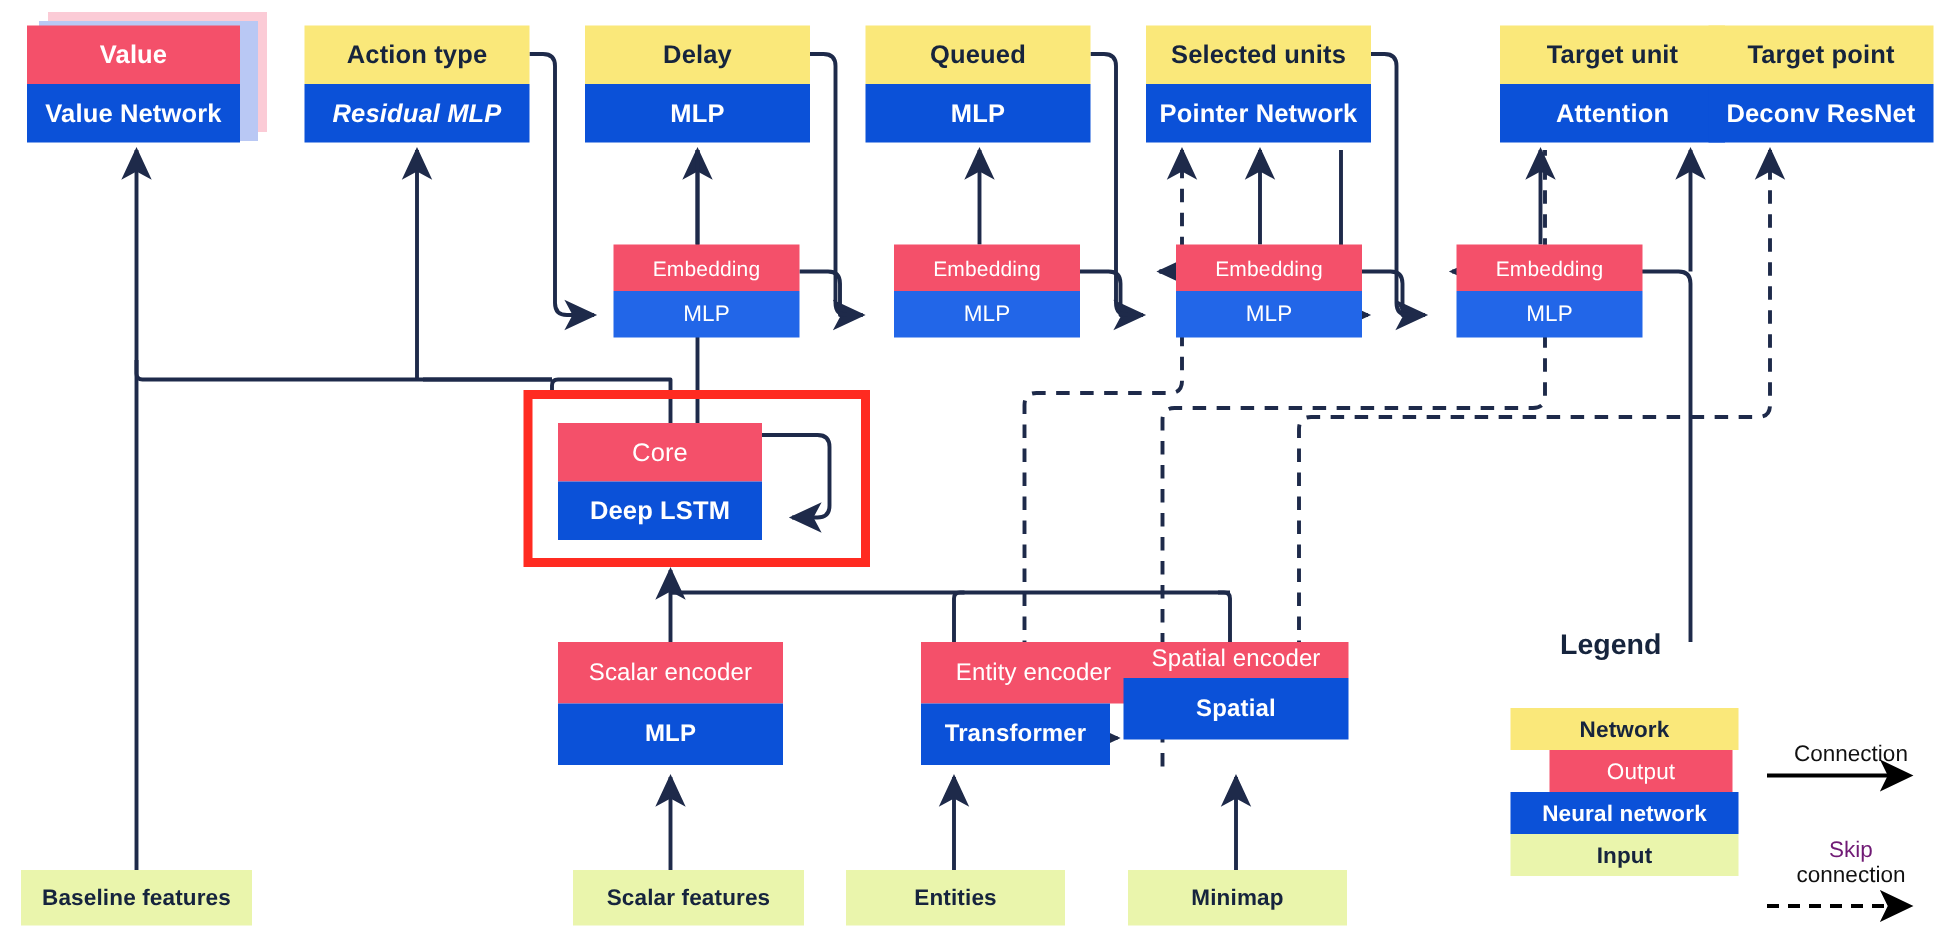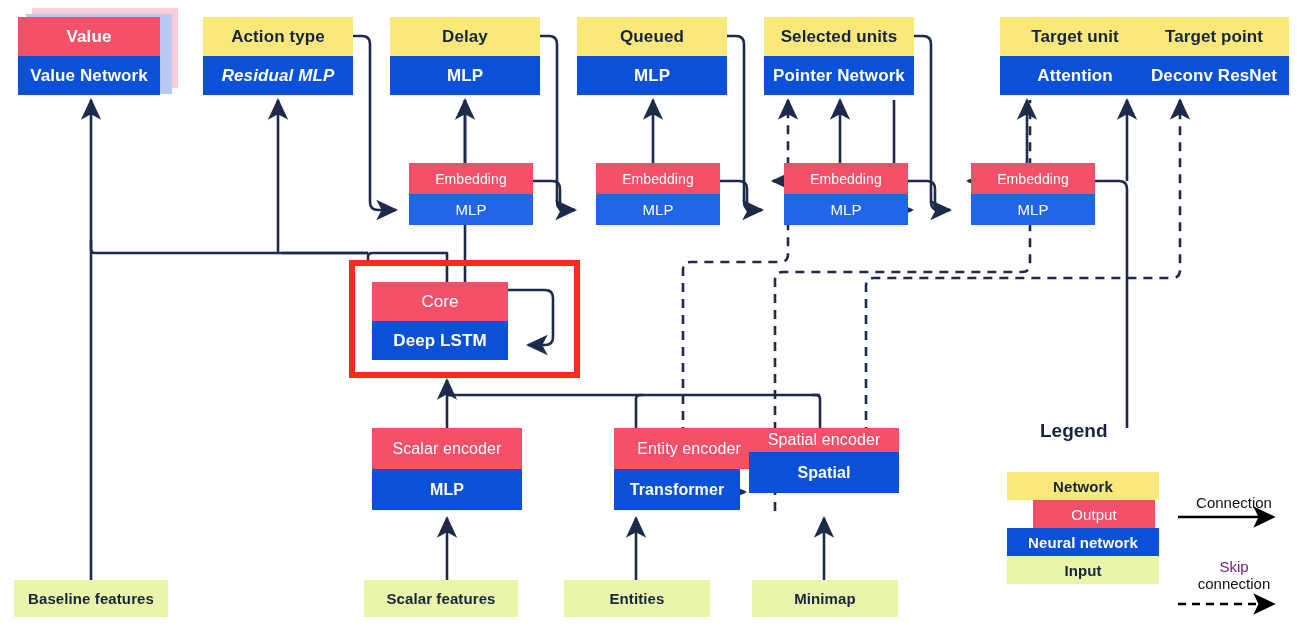--- a/index.html
+++ b/index.html
@@ -166,21 +166,21 @@
   <div class="node" style="left:581px;top:428px;width:150px;height:82px;margin-left:33px;">
     <div class="cell c-output" style="width:150px;height:41px;font-size:16px;font-weight:400;">Entity encoder</div>
     <div class="cell c-nn" style="width:126px;height:41px;font-size:16px;">Transformer</div>
   </div>
   <div class="node" style="left:749px;top:428px;width:150px;height:82px;">
     <div class="cell c-output" style="width:150px;height:24px;font-size:16px;font-weight:400;">Spatial encoder</div>
     <div class="cell c-nn" style="width:150px;height:41px;font-size:16px;">Spatial</div>
   </div>
 
   <div class="cell c-input node" style="left:14px;top:580px;width:154px;height:37px;font-size:15px;">Baseline features</div>
-  <div class="cell c-input node" style="left:364px;top:580px;width:154px;height:37px;font-size:15px;">Scalar features</div>
+  <div class="cell c-input node" style="left:382px;top:580px;width:154px;height:37px;font-size:15px;">Scalar features</div>
   <div class="cell c-input node" style="left:564px;top:580px;width:146px;height:37px;font-size:15px;">Entities</div>
   <div class="cell c-input node" style="left:752px;top:580px;width:146px;height:37px;font-size:15px;">Minimap</div>
 
   <div class="legend-title" style="left:1040px;top:420px;width:200px;font-size:19px;">Legend</div>
 
   <div class="cell c-action node" style="left:1007px;top:472px;width:152px;height:28px;font-size:15px;">Network</div>
   <div class="cell c-output node" style="left:1007px;top:500px;width:122px;height:28px;font-size:15px;font-weight:400;margin-left:26px;">Output</div>
   <div class="cell c-nn node" style="left:1007px;top:528px;width:152px;height:28px;font-size:15px;">Neural network</div>
   <div class="cell c-input node" style="left:1007px;top:556px;width:152px;height:28px;font-size:15px;">Input</div>
 

